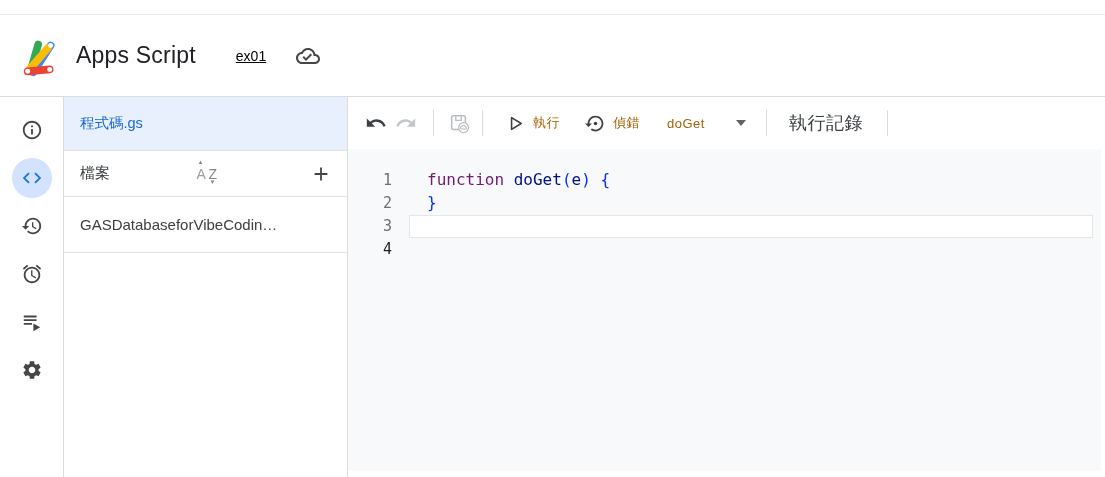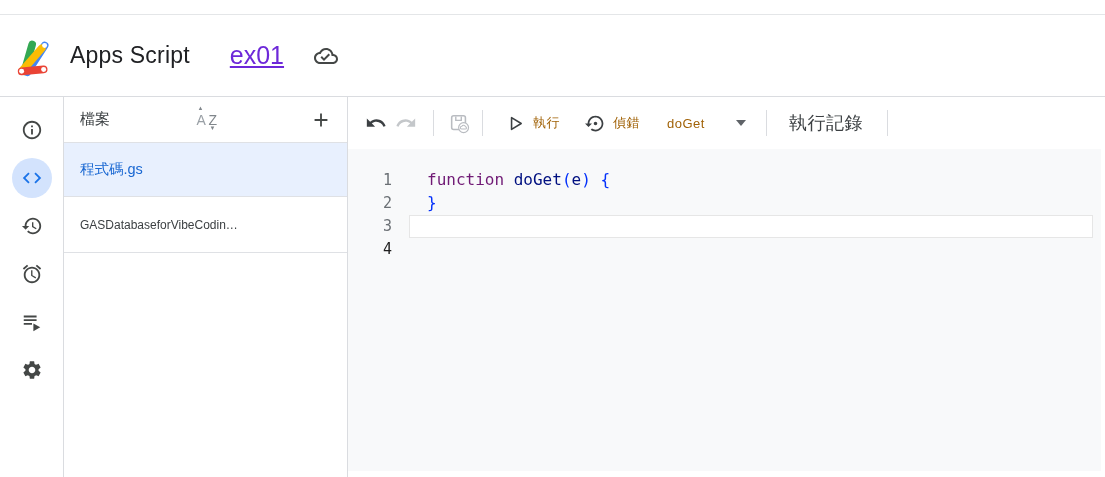--- a/index.html
+++ b/index.html
@@ -4,24 +4,24 @@
 <style>
   * { margin:0; padding:0; box-sizing:border-box; }
   html,body { width:1105px; height:477px; overflow:hidden; background:#fff;
               font-family:"Liberation Sans","DejaVu Sans",sans-serif; }
   .screen { position:relative; width:1105px; height:477px; background:#fff; }
 
   
   .topline { position:absolute; top:14px; left:0; right:0; height:1px; background:#e4e6e8; }
 
   
-  .header { position:absolute; top:15px; left:0; right:0; height:81px; display:flex; align-items:center; padding-left:13px; background:#fff; }
+  .header { position:absolute; top:15px; left:6px; right:0; height:81px; display:flex; align-items:center; padding-left:13px; background:#fff; }
   .logo { width:46px; height:46px; margin-right:11px; flex:0 0 auto; }
   .app-name { font-size:23px; color:#202124; letter-spacing:.2px; }
-  .project-name { font-size:25px; color:#6d28d9; margin-left:40px;text-decoration:underline; }
+  .project-name { font-size:14px; color:#000000; margin-left:40px;text-decoration:underline; }
   .cloud { margin-left:30px; width:24px; height:24px; }
   .hborder { position:absolute; top:96px; left:0; right:0; height:1px; background:#dadce0; }
 
   
   .bodyrow { position:absolute; top:97px; left:0; right:0; bottom:0; display:flex; }
 
   
   .rail { width:64px; border-right:1px solid #dadce0; background:#fff; padding-top:9px;
           display:flex; flex-direction:column; align-items:center; flex:0 0 auto; }
   .rail-item { width:48px; height:48px; display:flex; align-items:center; justify-content:center; cursor:pointer; }
@@ -35,21 +35,21 @@
   .srow { display:flex; align-items:center; padding:0 14px 0 16px; border-bottom:1px solid #dfe1e5; }
   .shead { height:46px; }
   .stitle { font-size:15px; font-weight:500; color:#3c4043; }
   .plusbtn { margin-left:22px; width:24px; height:24px; display:flex; align-items:center; justify-content:center; cursor:pointer; }
   .plusbtn svg { width:22px; height:22px; fill:#444746; }
   .srow.h2 { height:53px; padding-right:22px; }
   .srow.h2 .plusbtn, .shead .plusbtn { margin-left:auto; }
   .file-row { height:54px; background:#e8f0fe; border-bottom:1px solid #dfe1e5; cursor:pointer; }
   .file-row span { font-size:14.5px; color:#1967d2; }
   .item-row { height:56px; cursor:pointer; }
-  .item-row span { font-size:12px; color:#3c4043; white-space:nowrap; overflow:hidden; text-overflow:ellipsis; }
+  .item-row span { font-size:15px; color:#3c4043; white-space:nowrap; overflow:hidden; text-overflow:ellipsis; }
 
   
   .az { position:relative; width:34px; height:24px; margin-left:auto; cursor:pointer; color:#9aa0a6; }
   .az .azl { position:absolute; font-size:14px; font-weight:500; }
   .az .a { left:4px; top:4px; }
   .az .z { left:16px; top:4px; color:#80868b; }
   .az i { position:absolute; font-style:normal; font-size:6px; color:#80868b; }
   .az .cu { left:5px; top:-3px; }
   .az .cd { left:17px; top:17px; }
 
@@ -149,37 +149,37 @@
       <div class="rail-item">
         <span class="bubble">
             <svg class="ric" viewBox="0 0 24 24">
               <path d="M19.14 12.94c.04-.3.06-.61.06-.94 0-.32-.02-.64-.07-.94l2.03-1.58c.18-.14.23-.41.12-.61l-1.92-3.32c-.12-.22-.37-.29-.59-.22l-2.39.96c-.5-.38-1.03-.7-1.62-.94l-.36-2.54c-.04-.24-.24-.41-.48-.41h-3.84c-.24 0-.43.17-.47.41l-.36 2.54c-.59.24-1.13.57-1.62.94l-2.39-.96c-.22-.08-.47 0-.59.22L2.74 8.87c-.12.21-.08.47.12.61l2.03 1.58c-.05.3-.09.63-.09.94s.02.64.07.94l-2.03 1.58c-.18.14-.23.41-.12.61l1.92 3.32c.12.22.37.29.59.22l2.39-.96c.5.38 1.03.7 1.62.94l.36 2.54c.05.24.24.41.48.41h3.84c.24 0 .44-.17.47-.41l.36-2.54c.59-.24 1.13-.56 1.62-.94l2.39.96c.22.08.47 0 .59-.22l1.92-3.32c.12-.22.07-.47-.12-.61l-2.01-1.58zM12 15.6c-1.98 0-3.6-1.62-3.6-3.6s1.62-3.6 3.6-3.6 3.6 1.62 3.6 3.6-1.62 3.6-3.6 3.6z"></path>
             </svg>
           </span>
       </div>
     </nav>
 
     <aside class="sidebar">
+      <div class="srow file-row">
+        <span>程式碼.gs</span>
+      </div>
+
       <div class="srow shead">
         <span class="stitle">檔案</span>
         <span class="az">
           <span class="azl a">A</span>
             <span class="azl z">Z</span>
           <i class="cu">▲</i>
             <i class="cd">▼</i>
         </span>
         <span class="plusbtn">
           <svg viewBox="0 0 24 24">
               <path d="M11 5h2v6h6v2h-6v6h-2v-6H5v-2h6z"></path>
             </svg>
         </span>
-      </div>
-
-      <div class="srow file-row">
-        <span>程式碼.gs</span>
       </div>
 
 
       <div class="srow item-row">
         <span>GASDatabaseforVibeCodin…</span>
       </div>
 
     </aside>
 
     <main class="main">

